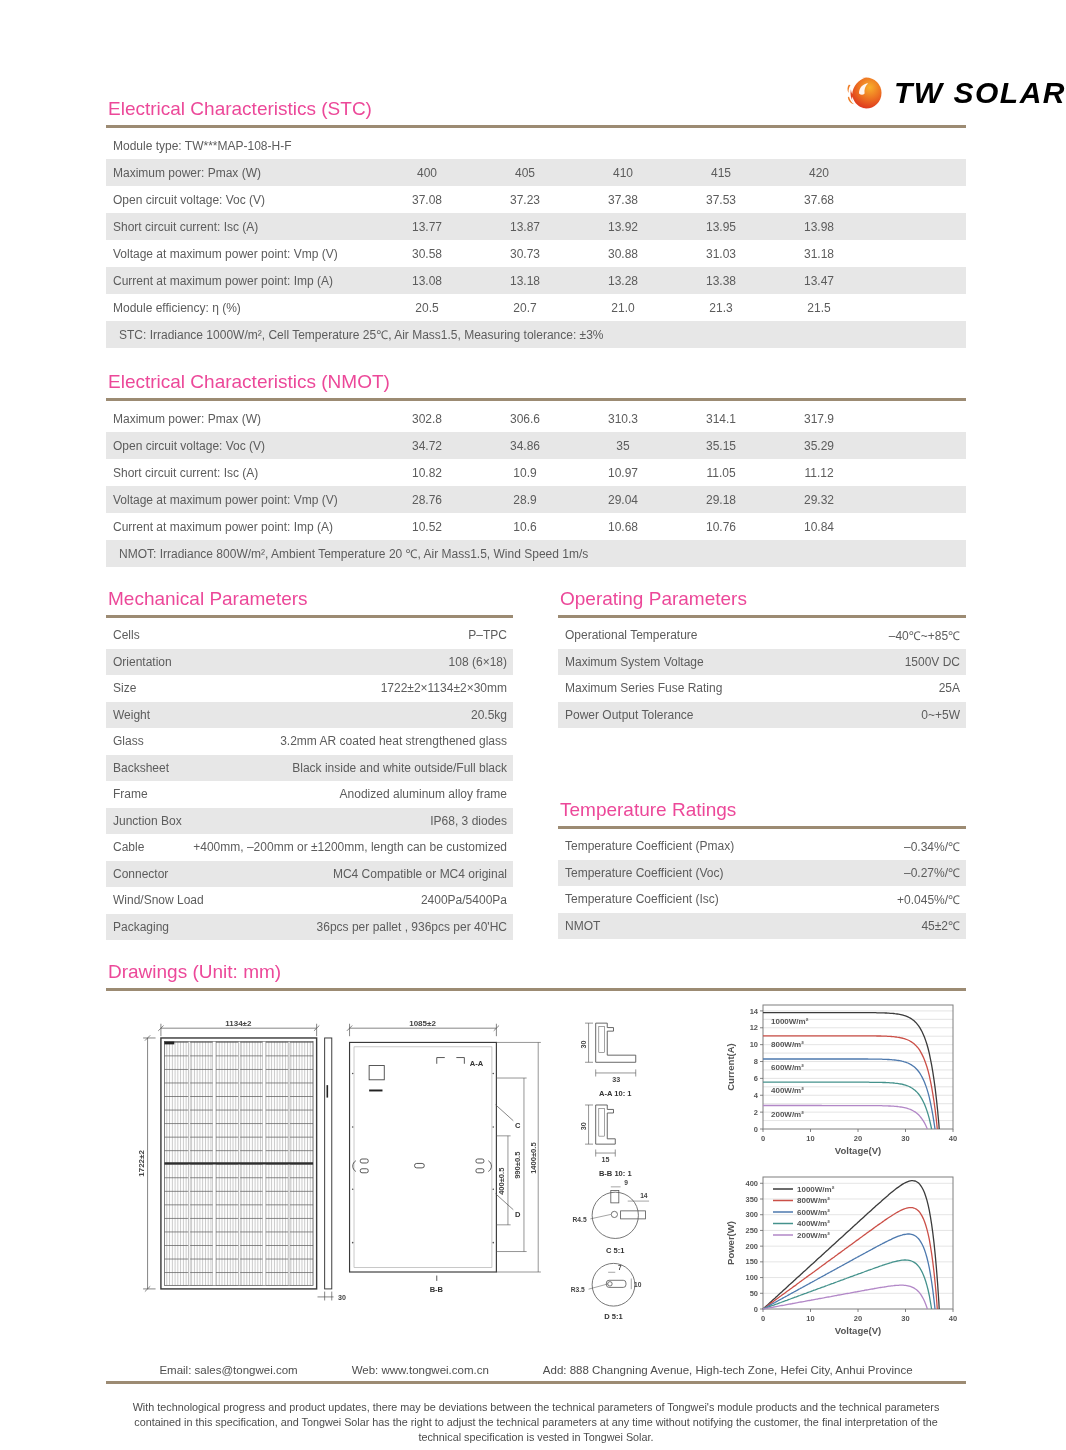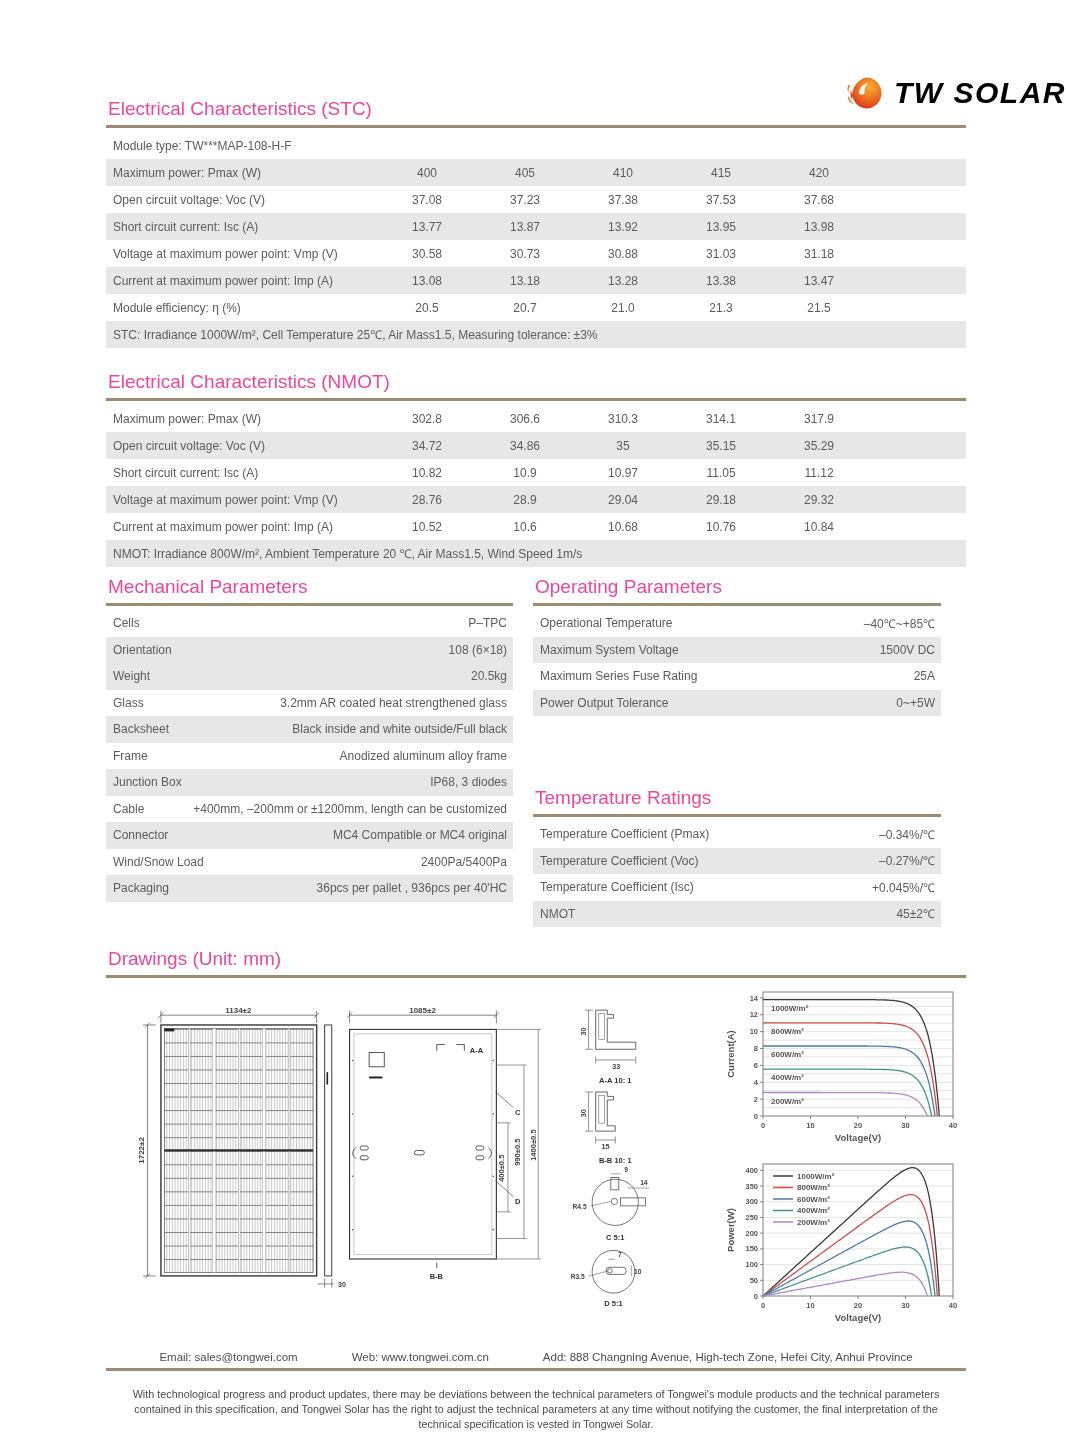--- a/index.html
+++ b/index.html
@@ -14,24 +14,24 @@
   
   .sec-title{font-size:19px;font-weight:normal;color:#ec4899;margin:0 0 5px 2px;}
   .sec-rule{height:3px;background:#9c8b73;border:none;margin:0 0 4px 0;}
 
   
   .spec-table{width:100%;font-size:12px;color:#5c5c5c;}
   .srow{display:grid;grid-template-columns:272px 98px 98px 98px 98px 98px 1fr;align-items:center;min-height:27px;}
   .srow .lbl{padding-left:7px;text-align:left;}
   .srow .val{text-align:center;}
   .shaded{background:#e7e7e7;}
-  .noterow{display:flex;align-items:center;min-height:27px;padding-left:7px;text-align:center;}
+  .noterow{display:flex;align-items:center;min-height:27px;padding-left:13px;text-align:center;}
 
   
-  .cols{display:flex;gap:20px;margin-top:9px;}
+  .cols{display:flex;gap:45px;margin-top:21px;}
   .col-left{width:407px;}
   .col-right{width:408px;}
   .prow{display:flex;justify-content:space-between;align-items:center;min-height:26.5px;font-size:12px;color:#5c5c5c;}
   .prow .plbl{padding-left:7px;}
   .prow .pval{padding-right:6px;text-align:right;}
   .tr-gap{margin-top:71px;}
 
   
   .drawings{margin-top:21px;}
   .draw-row{display:flex;gap:28px;margin-left:30px;margin-top:6px;font-weight:bold;}
@@ -186,20 +186,24 @@
         <h2 class="sec-title">Mechanical Parameters</h2>
         <hr class="sec-rule">
         <div id="mech-rows">
             <div class="prow">
               <div class="plbl">Cells</div>
               <div class="pval">P–TPC</div>
             </div>
             <div class="prow shaded">
               <div class="plbl">Orientation</div>
               <div class="pval">108 (6×18)</div>
+            </div>
+            <div class="prow">
+              <div class="plbl">Size</div>
+              <div class="pval">1722±2×1134±2×30mm</div>
             </div>
             <div class="prow shaded">
               <div class="plbl">Weight</div>
               <div class="pval">20.5kg</div>
             </div>
             <div class="prow">
               <div class="plbl">Glass</div>
               <div class="pval">3.2mm AR coated heat strengthened glass</div>
             </div>
             <div class="prow shaded">

